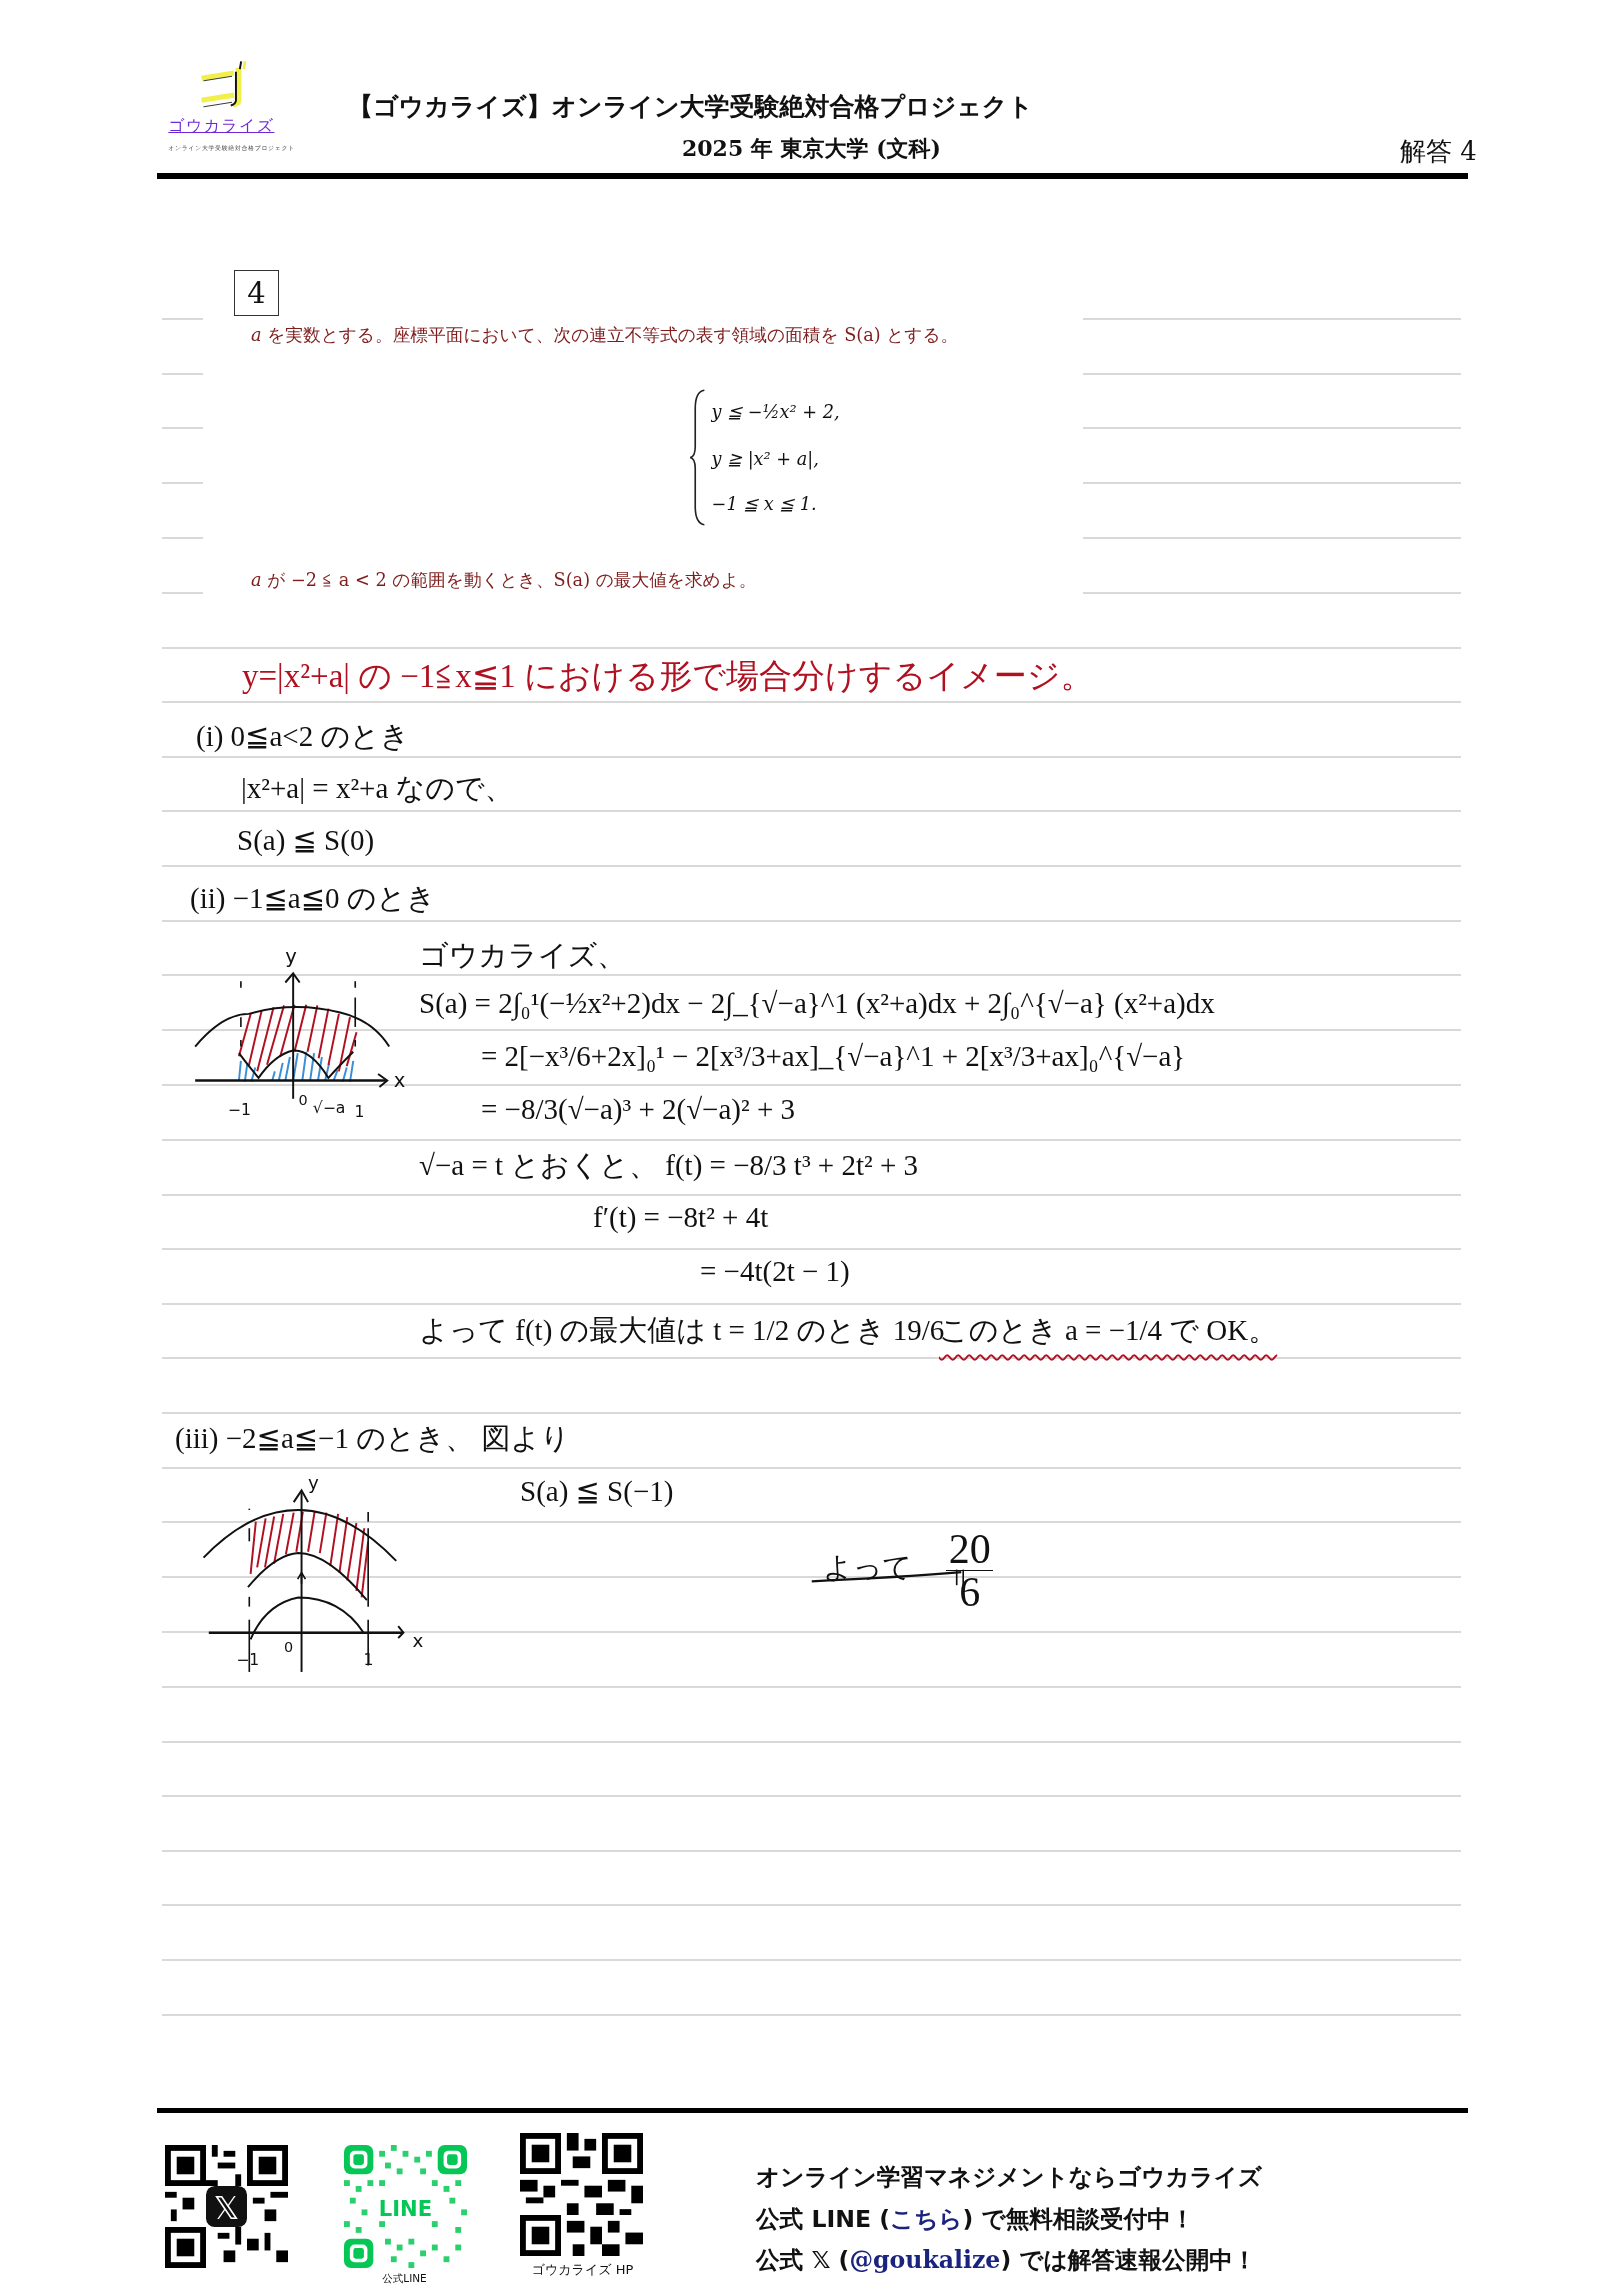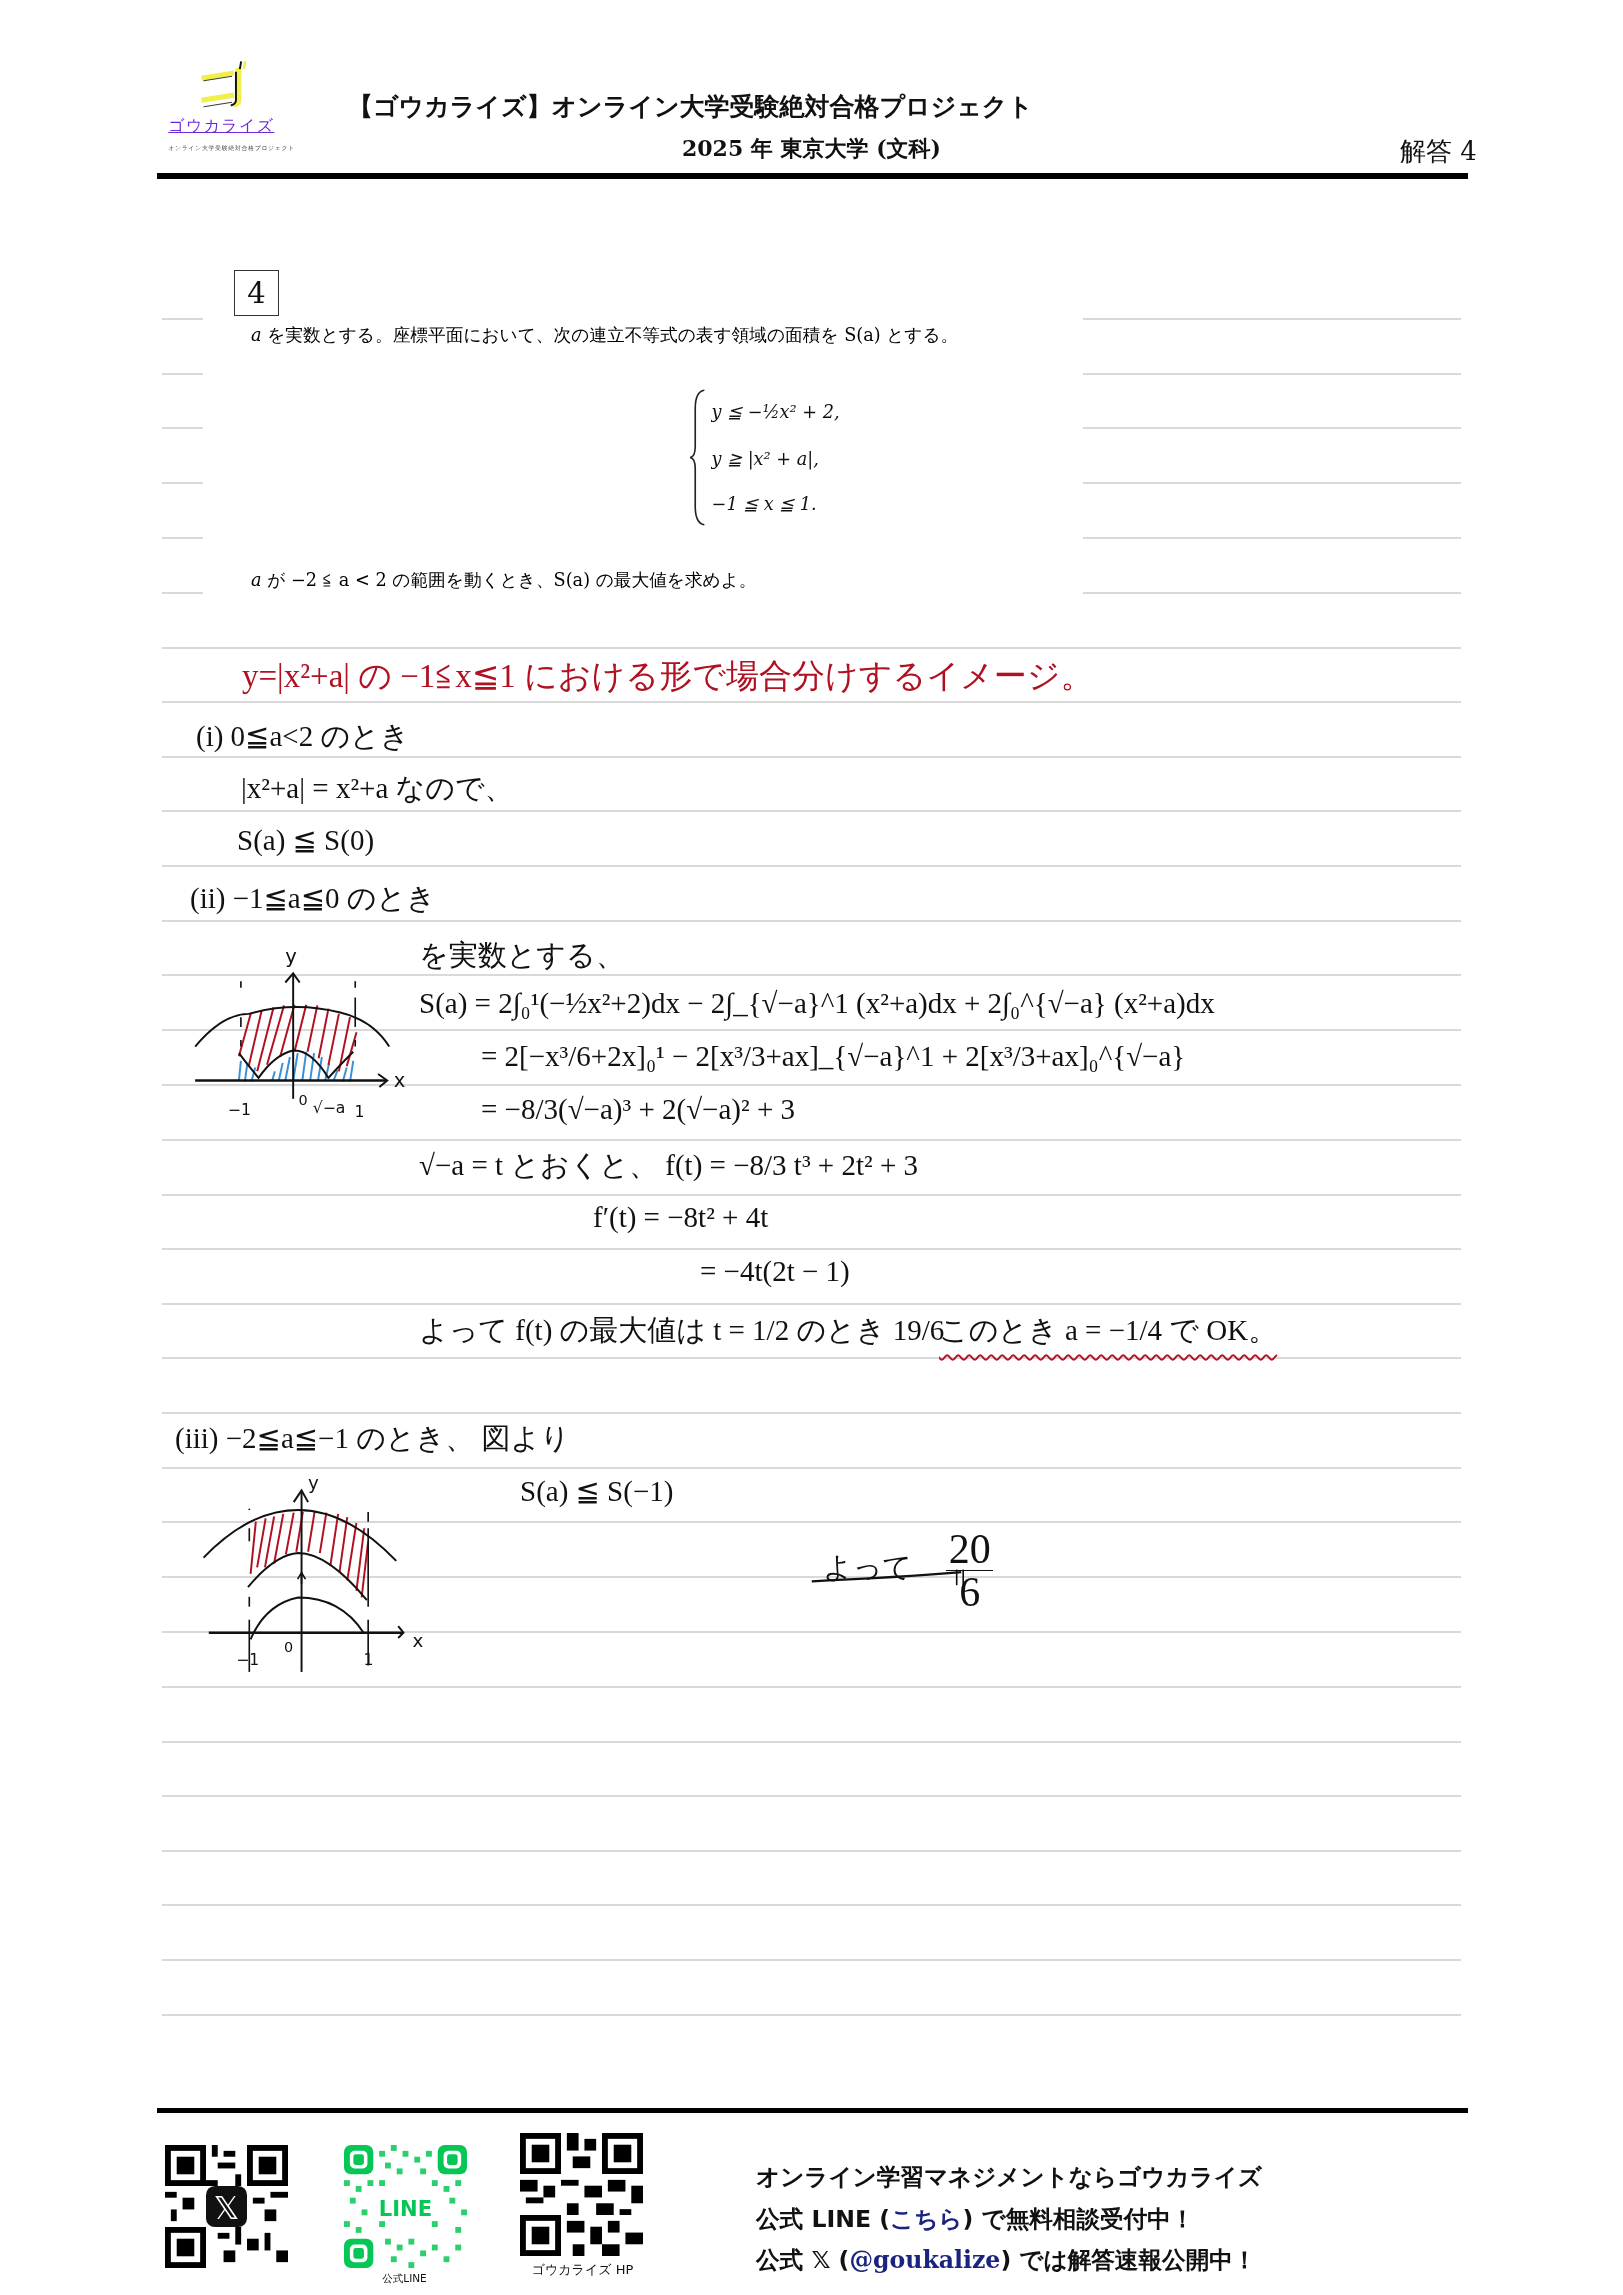--- a/index.html
+++ b/index.html
@@ -21,21 +21,21 @@
   .hdr-page { left: 1400px; top: 134px; font-size: 26px; font-family: "DejaVu Serif", serif; }
   .hdr-rule { left: 157px; width: 1311px; top: 173px; height: 5.9px; background: #000; }
 
   
   .rule { position: absolute; height: 2px; background: #d9d9d9; }
 
   
   .prob-area { left: 203px; top: 265px; width: 880px; height: 337px; background: #fff; }
   .prob-num { left: 234px; top: 270px; width: 43px; height: 44px; border: 1.3px solid #333;
               font-size: 29px; text-align: center; line-height: 44px; font-family: "DejaVu Serif", serif; }
-  .prob-text { font-family: "DejaVu Serif", serif; font-size: 17.7px; color: #000000; white-space: nowrap; }
+  .prob-text { font-family: "DejaVu Serif", serif; font-size: 17.7px; color: #7f1d1d; white-space: nowrap; }
   .math-i { font-style: italic; }
   .cases { left: 690px; top: 389px; }
   .cases .brace { position: absolute; left: 0; top: 0; width: 17px; height: 137px; }
   .cases .row { position: absolute; left: 21.6px; font-size: 17.7px; font-family: "DejaVu Serif", serif; white-space: nowrap; }
 
   
   .hw { font-family: Liberation Serif, serif; white-space: nowrap; color: #111; font-weight: normal; }
   .hw-red { color: #b01020; }
   .hw-lg { font-size: 33px; }
   .hw-md { font-size: 29px; }
@@ -184,21 +184,21 @@
       <line x1="263" y1="150" x2="263" y2="160"></line>
   </g>
   <text x="156" y="32" font-family="DejaVu Sans, sans-serif" font-size="30" fill="#111">y</text>
   <text x="322" y="222" font-family="DejaVu Sans, sans-serif" font-size="30" fill="#111">x</text>
   <text x="68" y="265" font-family="DejaVu Sans, sans-serif" font-size="24" fill="#111">−1</text>
   <text x="176" y="250" font-family="DejaVu Sans, sans-serif" font-size="22" fill="#111">0</text>
   <text x="198" y="262" font-family="DejaVu Sans, sans-serif" font-size="24" fill="#111">√−a</text>
   <text x="262" y="268" font-family="DejaVu Sans, sans-serif" font-size="24" fill="#111">1</text>
 </svg>
 
-<div class="abs hw hw-md" style="left:419px; top:936px;">を実数とする、</div>
+<div class="abs hw hw-md" style="left:419px; top:936px;">ゴウカライズ、</div>
 <div class="abs hw hw-md" style="left:419px; top:987px;">S(a) = 2∫₀¹(−½x²+2)dx − 2∫_{√−a}^1 (x²+a)dx + 2∫₀^{√−a} (x²+a)dx</div>
 <div class="abs hw hw-md" style="left:481px; top:1040px;">= 2[−x³/6+2x]₀¹ − 2[x³/3+ax]_{√−a}^1 + 2[x³/3+ax]₀^{√−a}</div>
 <div class="abs hw hw-md" style="left:481px; top:1093px;">= −8/3(√−a)³ + 2(√−a)² + 3</div>
 <div class="abs hw hw-md" style="left:419px; top:1146px;">√−a = t とおくと、 f(t) = −8/3 t³ + 2t² + 3</div>
 <div class="abs hw hw-md" style="left:593px; top:1201px;">f′(t) = −8t² + 4t</div>
 <div class="abs hw hw-md" style="left:700px; top:1255px;">= −4t(2t − 1)</div>
 <div class="abs hw hw-md" style="left:419px; top:1311px;">よって f(t) の最大値は t = 1/2 のとき 19/6</div>
 <div class="abs hw hw-md" style="left:939px; top:1311px;">
   <span class="wavy">このとき a = −1/4 で OK。</span>
 </div>

